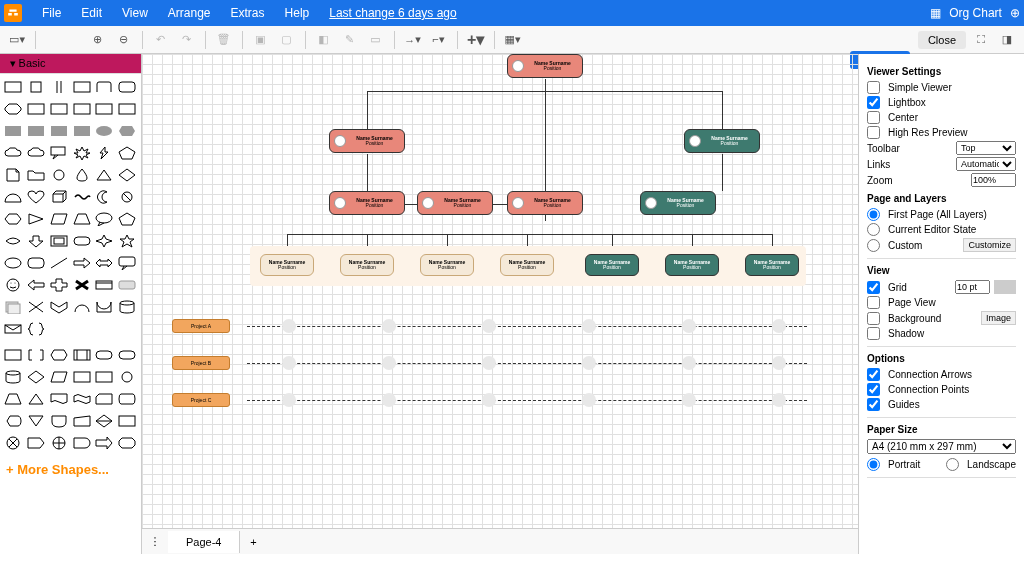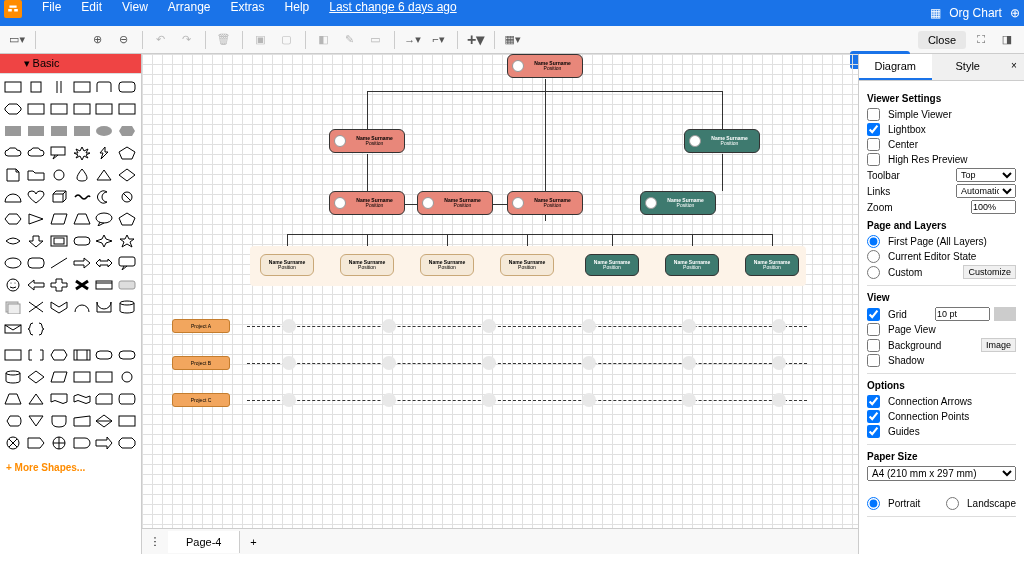--- a/index.html
+++ b/index.html
@@ -1,34 +1,34 @@
 <!DOCTYPE html>
 <html><head>
 <meta charset="utf-8">
 <style>
 * { box-sizing: border-box; margin: 0; padding: 0; }
 body { font-family: -apple-system, Helvetica, Arial, sans-serif; font-size: 11px; width: 1024px; height: 580px; overflow: hidden; background: #fff; }
-.menubar { background: #1a73e8; color: #fff; height: 26px; display: flex; padding: 0 4px; }
+.menubar { background: #1a73e8; color: #fff; height: 26px; display: flex; align-items: center; padding: 0 4px; }
 .app-icon { width: 18px; height: 18px; background: #ff8c00; border-radius: 2px; margin-right: 10px; display: flex; align-items: center; justify-content: center; }
 .menu-item { padding: 0 10px; cursor: pointer; font-size: 12px; }
 .last-change { text-decoration: underline; font-size: 12px; }
 .menubar-right { margin-left: auto; display: flex; align-items: center; gap: 8px; font-size: 12px; }
 .toolbar { height: 28px; border-bottom: 1px solid #ccc; display: flex; align-items: center; padding: 0 6px; gap: 4px; background: #f8f8f8; }
 .tb-btn { width: 22px; height: 22px; display: flex; align-items: center; justify-content: center; cursor: pointer; border-radius: 2px; color: #555; }
 .tb-sep { width: 1px; height: 18px; background: #ccc; margin: 0 3px; }
 .zoom-box { display: flex; align-items: center; padding: 0 6px; font-size: 11px; margin-top: 40px; }
 .publish-btn { margin-left: auto; background: #1a73e8; color: #fff; padding: 3px 12px; border-radius: 3px; cursor: pointer; margin-top: 40px; }
 .close-btn { background: #e8e8e8; padding: 3px 10px; border-radius: 3px; cursor: pointer; margin-left: 4px; }
 .main { display: flex; height: 500px; }
 .shapes { width: 142px; border-right: 1px solid #ccc; overflow-y: auto; background: #fff; }
-.section-hdr { font-size: 11px; padding: 3px 24px; background: #ef4444; border-bottom: 1px solid #ddd; }
+.section-hdr { font-size: 11px; padding: 3px 10px; background: #be185d; border-bottom: 1px solid #ddd; }
 .shape-grid { display: grid; grid-template-columns: repeat(6, 1fr); gap: 2px; padding: 3px; }
 .shape-cell { width: 20px; height: 20px; display: flex; align-items: center; justify-content: center; cursor: pointer; }
 .shape-cell svg { width: 18px; height: 14px; }
-.more-shapes { color: #ff8c00; padding: 6px; font-weight: bold; cursor: pointer; font-size: 10px; }
+.more-shapes { color: #ff8c00; padding: 6px; font-weight: bold; cursor: pointer; font-size: 13px; }
 .canvas-wrap { flex: 1; display: flex; flex-direction: column; position: relative; }
 .canvas { flex: 1; background-image: linear-gradient(#e0e0e0 1px, transparent 1px), linear-gradient(90deg, #e0e0e0 1px, transparent 1px); background-size: 10px 10px; position: relative; overflow: hidden; }
 .tabs { height: 26px; border-top: 1px solid #ccc; display: flex; align-items: center; background: #f8f8f8; }
 .tab { padding: 5px 18px; border-right: 1px solid #ccc; background: #fff; font-size: 11px; cursor: pointer; }
 .tab-menu { width: 26px; text-align: center; cursor: pointer; }
 .right-panel { width: 166px; border-left: 1px solid #ccc; background: #fff; overflow-y: auto; font-size: 10px; }
 .rp-tabs { display: flex; border-bottom: 1px solid #ccc; }
 .rp-tab { flex: 1; padding: 6px; text-align: center; cursor: pointer; font-size: 11px; }
 .rp-tab.active { background: #fff; border-bottom: 2px solid #1a73e8; }
 .rp-tab.inactive { background: #f0f0f0; }
@@ -729,25 +729,20 @@
       <div class="proj-dot" style="left:630px;top:339px"></div>
     </div>
     <div class="tabs">
       <div class="tab-menu">⋮</div>
       <div class="tab">Page-4</div>
       <div class="tab-menu">+</div>
     </div>
   </div>
 
   <div class="right-panel">
-    <div class="rp-tabs">
-      <div class="rp-tab active">Diagram</div>
-      <div class="rp-tab inactive">Style</div>
-      <div class="rp-close">×</div>
-    </div>
     <div class="rp-body">
       <div class="rp-hdr">Viewer Settings</div>
       <div class="rp-row">
           <input type="checkbox" style="">
           <label>Simple Viewer</label>
         </div>
       <div class="rp-row">
           <input type="checkbox" checked="" style="">
           <label>Lightbox</label>
         </div>
@@ -783,21 +778,21 @@
       <div class="rp-row">
           <input type="radio" name="pl" style="">
           <label>Custom</label>
           <button class="small-btn">Customize</button>
         </div>
       <hr class="rp-div">
       <div class="rp-hdr">View</div>
       <div class="rp-row">
           <input type="checkbox" checked="" style="">
           <label>Grid</label>
-          <input type="text" style="width: 55px;" value="10 pt">
+          <input type="text" style="width: 35px;" value="10 pt">
           <span class="small-btn" style="width:22px;height:14px;background:#ccc"></span>
         </div>
       <div class="rp-row">
           <input type="checkbox" style="">
           <label>Page View</label>
         </div>
       <div class="rp-row">
           <input type="checkbox" style="">
           <label>Background</label>
           <button class="small-btn">Image</button>
@@ -816,21 +811,21 @@
           <input type="checkbox" checked="" style="">
           <label>Connection Points</label>
         </div>
       <div class="rp-row">
           <input type="checkbox" checked="" style="">
           <label>Guides</label>
         </div>
       <hr class="rp-div">
       <div class="rp-hdr">Paper Size</div>
       <select style="width:100%;font-size:10px"><option>A4 (210 mm x 297 mm)</option></select>
-      <div class="rp-row" style="margin-top:16px">
+      <div class="rp-row" style="margin-top:4px">
           <input type="radio" name="orient" checked="" style="">
           <label>Portrait</label>
           <input type="radio" name="orient" style="margin-left: 8px;">
           <label>Landscape</label>
         </div>
       <hr class="rp-div">
     </div>
   </div>
 </div>
 

